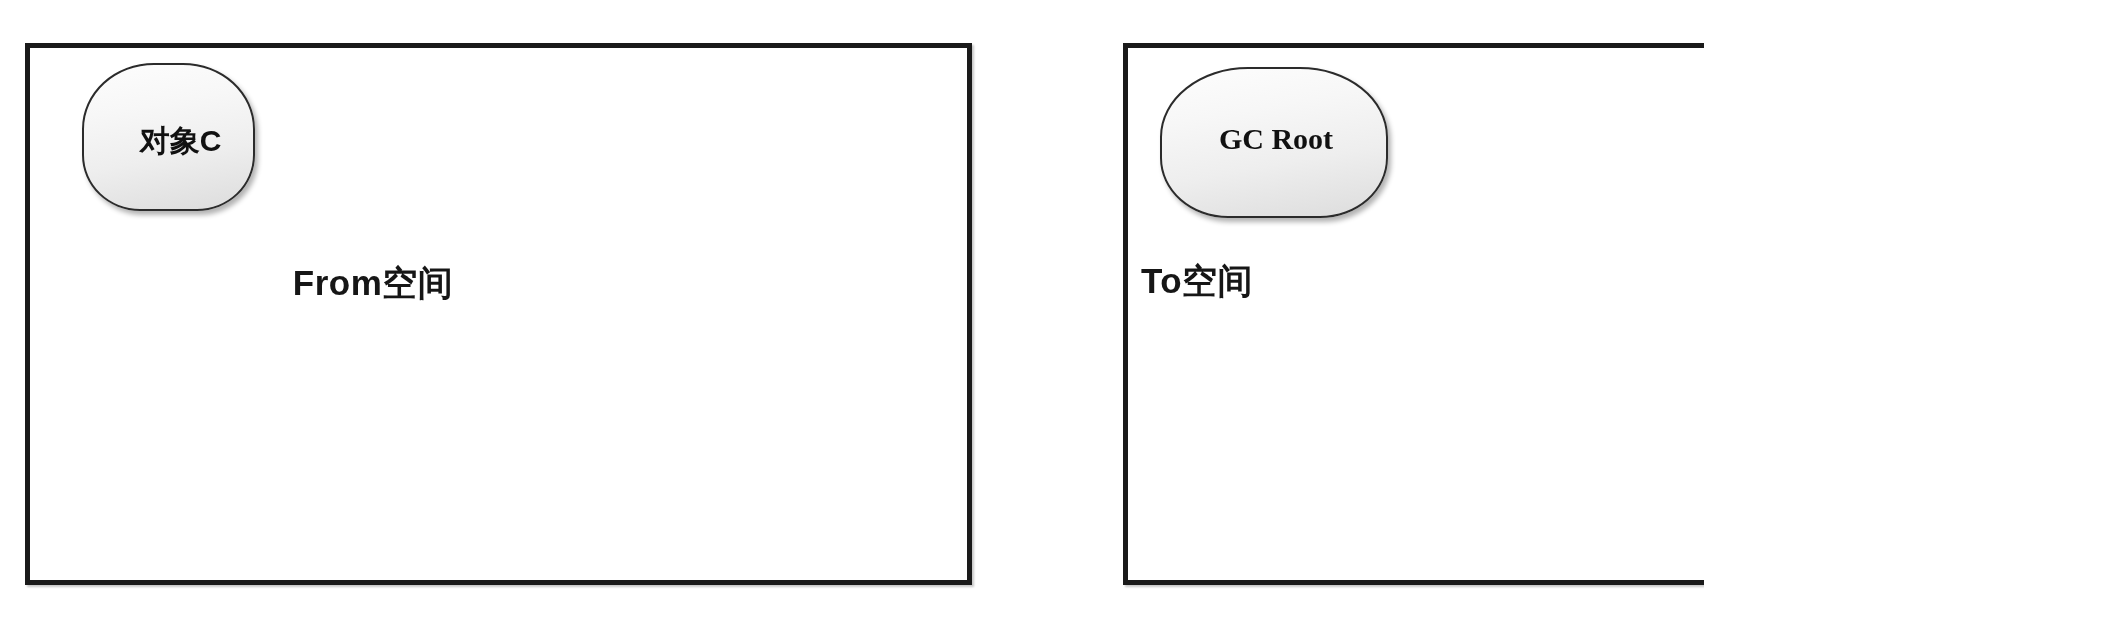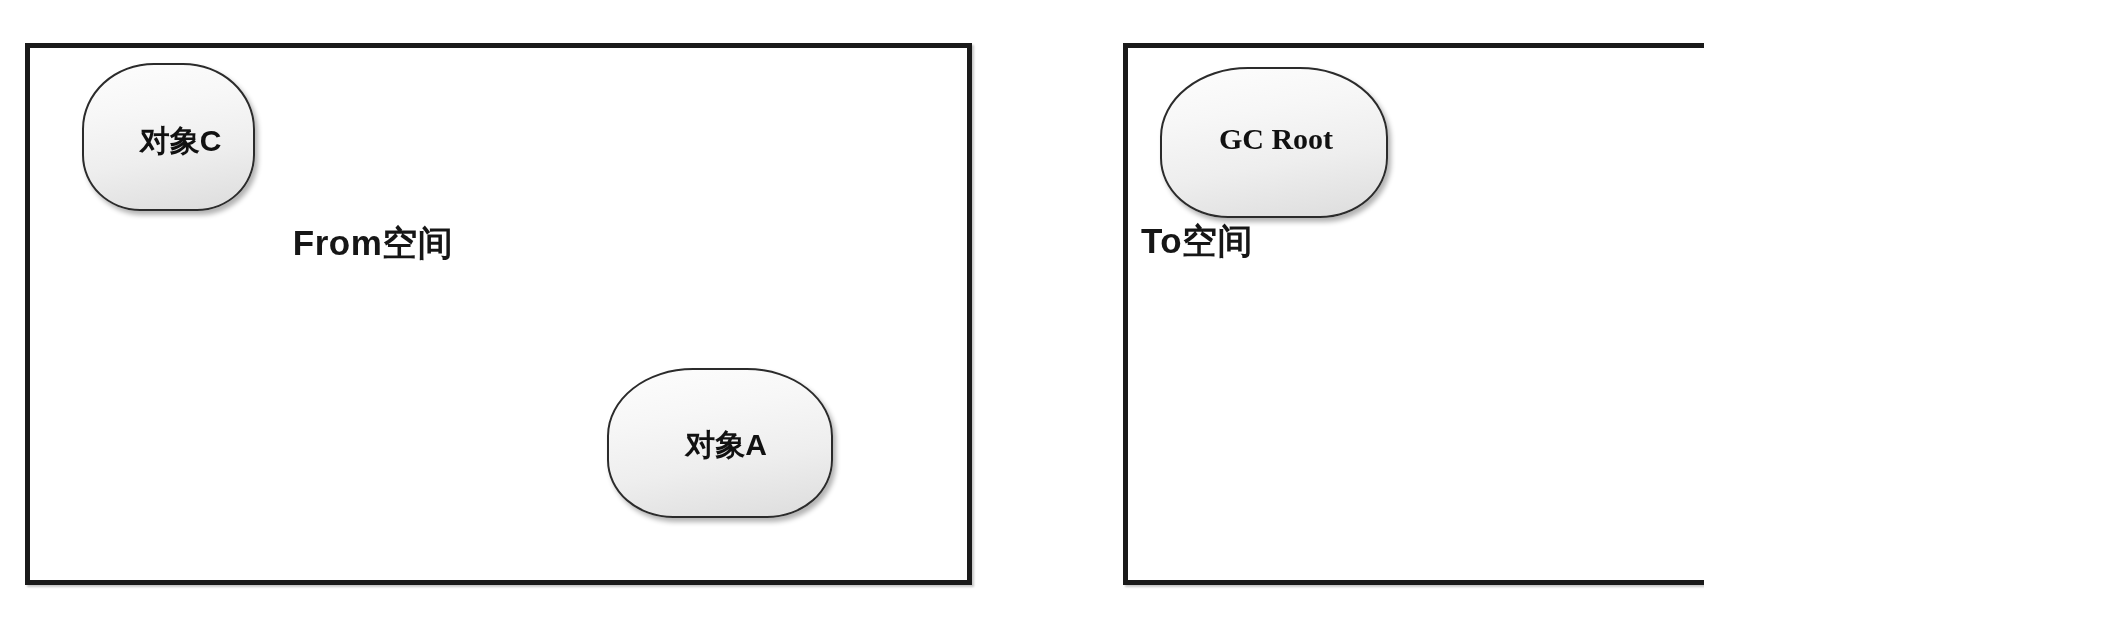--- a/index.html
+++ b/index.html
@@ -43,20 +43,21 @@
   .space-label {
     position: absolute;
     font-size: 35px;
     font-weight: 700;
     color: #161616;
     letter-spacing: 0.5px;
     white-space: nowrap;
     text-align: center;
     transform: translateX(-50%);
     user-select: none;
+    margin-top: 40px;
   }
   #from-space-label { left: 368px; top: 215px; }
   #to-space-label   { left: 1192px; top: 213px; }
 
   
   .obj-node {
     position: absolute;
     box-sizing: border-box;
     display: flex;
     align-items: center;
@@ -101,23 +102,20 @@
 
 <div id="stage">
 
   <div id="from-space" class="space-panel">
 
     <div id="node-object-c" class="obj-node" style="left:52px; top:15px;">
       <span class="obj-label">对象C</span>
     </div>
 
 
-    <div id="node-object-a" class="obj-node" style="left:577px; top:320px;">
-      <span class="obj-label">对象A</span>
-    </div>
 
     <div id="from-space-label" class="space-label" style="left:343px; top:172px;">From空间</div>
   </div>
 
   <div id="to-space" class="space-panel">
 
     <div id="node-gc-root" class="obj-node" style="left:32px; top:19px;">
       <span class="obj-label">GC Root</span>
     </div>
 

